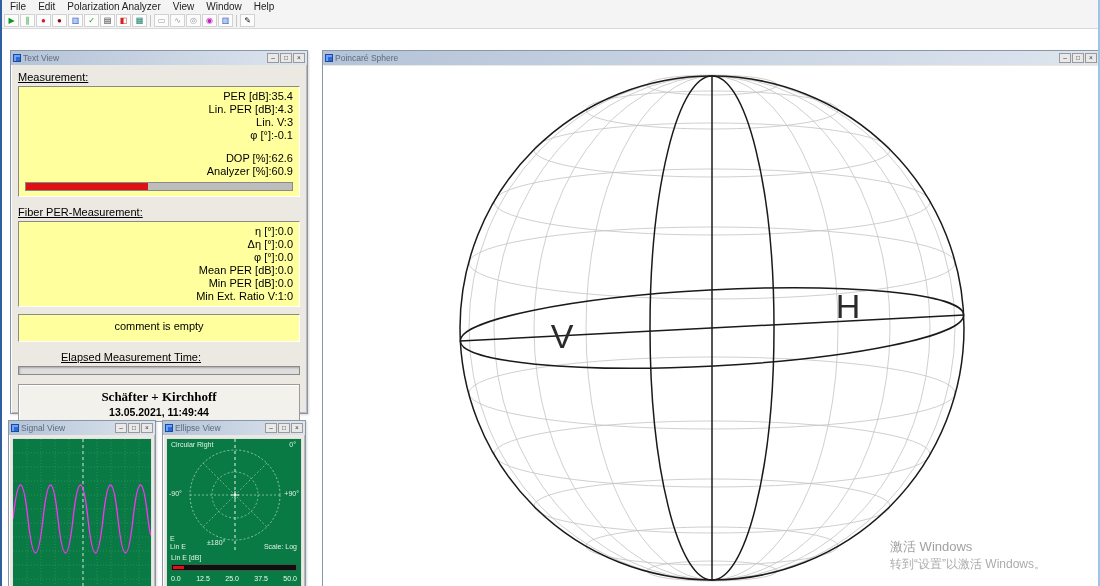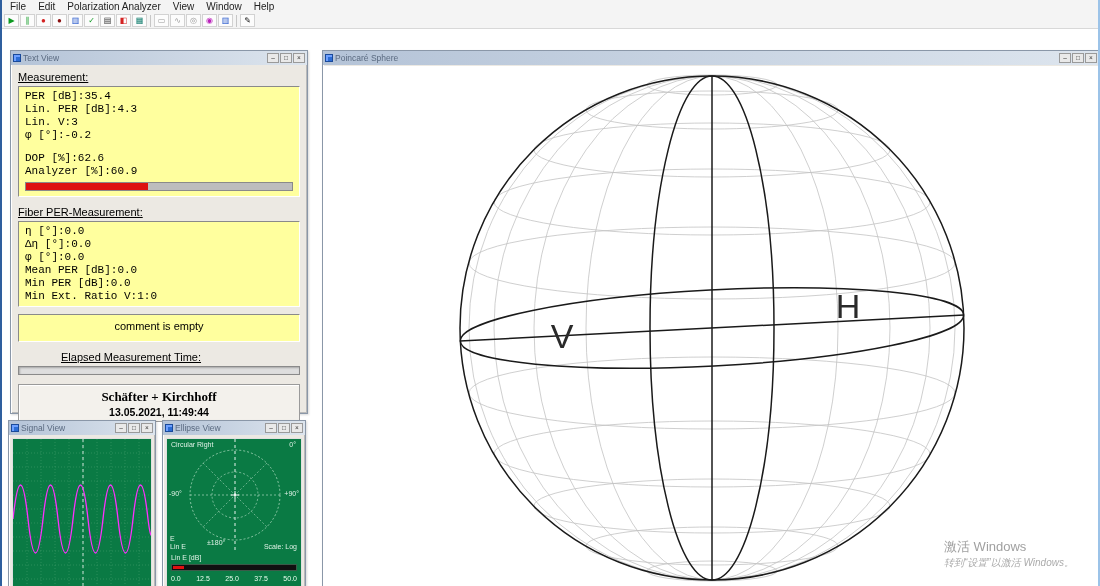--- a/index.html
+++ b/index.html
@@ -31,43 +31,43 @@
   .ctitle { height:14px; background:linear-gradient(to right,#b4c3d7,#dde5ee); display:flex; align-items:center; gap:2px; padding:0 2px; font-size:8.5px; color:#5a6a80; }
   .cicon { width:8px; height:8px; background:#2b6cd4; border:1px solid #1a4a9a; box-shadow:inset 2px 2px 0 #6ea0ff; flex:none; }
   .cname { flex:1; white-space:nowrap; overflow:hidden; }
   .cbtns { display:flex; gap:1px; }
   .cbtn { width:12px; height:10px; background:#e9e9e9; border:1px solid #9a9a9a; font-size:6.5px; line-height:8px; text-align:center; color:#333; }
 
   
   .tv-body { padding:4px 7px 0; }
   .sect-h { font-size:11px; text-decoration:underline; margin:2px 0 3px; color:#000; }
   .ypanel { background:#ffff9e; border:1px solid; border-color:#8a8a8a #fff #fff #8a8a8a; padding:3px 6px; font-size:11px; }
-  .trow { display:flex; justify-content:flex-start; line-height:13px;font-family:Liberation Mono, monospace; }
+  .trow { display:flex; justify-content:flex-end; line-height:13px; }
   .vspace { height:10px; }
   .ibar { height:9px; background:#bdbdbd; border:1px solid #8a8a8a; margin:4px 0 2px; position:relative; }
   .ibar-fill { position:absolute; left:0; top:0; bottom:0; width:46%; background:#dd1111; }
   .comment-box { background:#ffff9e; border:1px solid; border-color:#8a8a8a #fff #fff #8a8a8a; margin-top:7px; height:28px; text-align:center; font-size:11px; padding-top:5px; }
   .ebar { height:9px; background:#dedede; border:1px solid #8a8a8a; box-shadow:inset 1px 1px 2px rgba(0,0,0,.25); }
   .brandbox { margin-top:9px; border:1px solid #9a9a9a; background:#f3f1ec; text-align:center; padding:4px 0 3px; box-shadow:inset 1px 1px 0 #fff; }
   .brand { font-family:"Liberation Serif",serif; font-weight:bold; font-size:13px; color:#000; }
   .bdate { font-size:10.5px; font-weight:bold; margin-top:1px; }
 
   
   .plotwrap { margin:3px; border:1px solid #e0e0e0; position:relative; background:#0a7a44; overflow:hidden; }
   .glabel { position:absolute; font-size:7px; color:#dff2e6; white-space:nowrap; }
   .ticksrow { position:absolute; left:4px; right:4px; display:flex; justify-content:space-between; font-size:7px; color:#eaffee; }
   .linbar { position:absolute; height:7px; background:#101010; border:1px solid #3a5a48; }
   .linbar-fill { position:absolute; left:1px; top:1px; bottom:1px; width:11px; background:#e01010; }
 
   
   .pw-body { position:absolute; top:15px; left:1px; right:1px; bottom:1px; background:#fff; overflow:hidden; }
 
-  .watermark { position:absolute; left:942px; top:538px; color:#a0a0a0; z-index:50; line-height:1.35; }
+  .watermark { position:absolute; left:888px; top:538px; color:#a0a0a0; z-index:50; line-height:1.35; }
   .wm1 { font-size:13px; }
-  .wm2 { font-size:10px; color:#ababab;font-style:italic; }
+  .wm2 { font-size:12px; color:#ababab; }
 </style>
 </head>
 <body>
 
 <div class="app">
 
 
   <div class="menubar">
     <span class="menu-item">File</span>
     <span class="menu-item">Edit</span>
@@ -119,21 +119,21 @@
           <div class="trow">
             <span>Lin. PER [dB]:</span>
             <span>4.3</span>
           </div>
           <div class="trow">
             <span>Lin. V:</span>
             <span>3</span>
           </div>
           <div class="trow">
             <span>φ [°]:</span>
-            <span>-0.2</span>
+            <span>-0.1</span>
           </div>
           <div class="vspace"></div>
           <div class="trow">
             <span>DOP [%]:</span>
             <span>62.6</span>
           </div>
           <div class="trow">
             <span>Analyzer [%]:</span>
             <span>60.9</span>
           </div>

